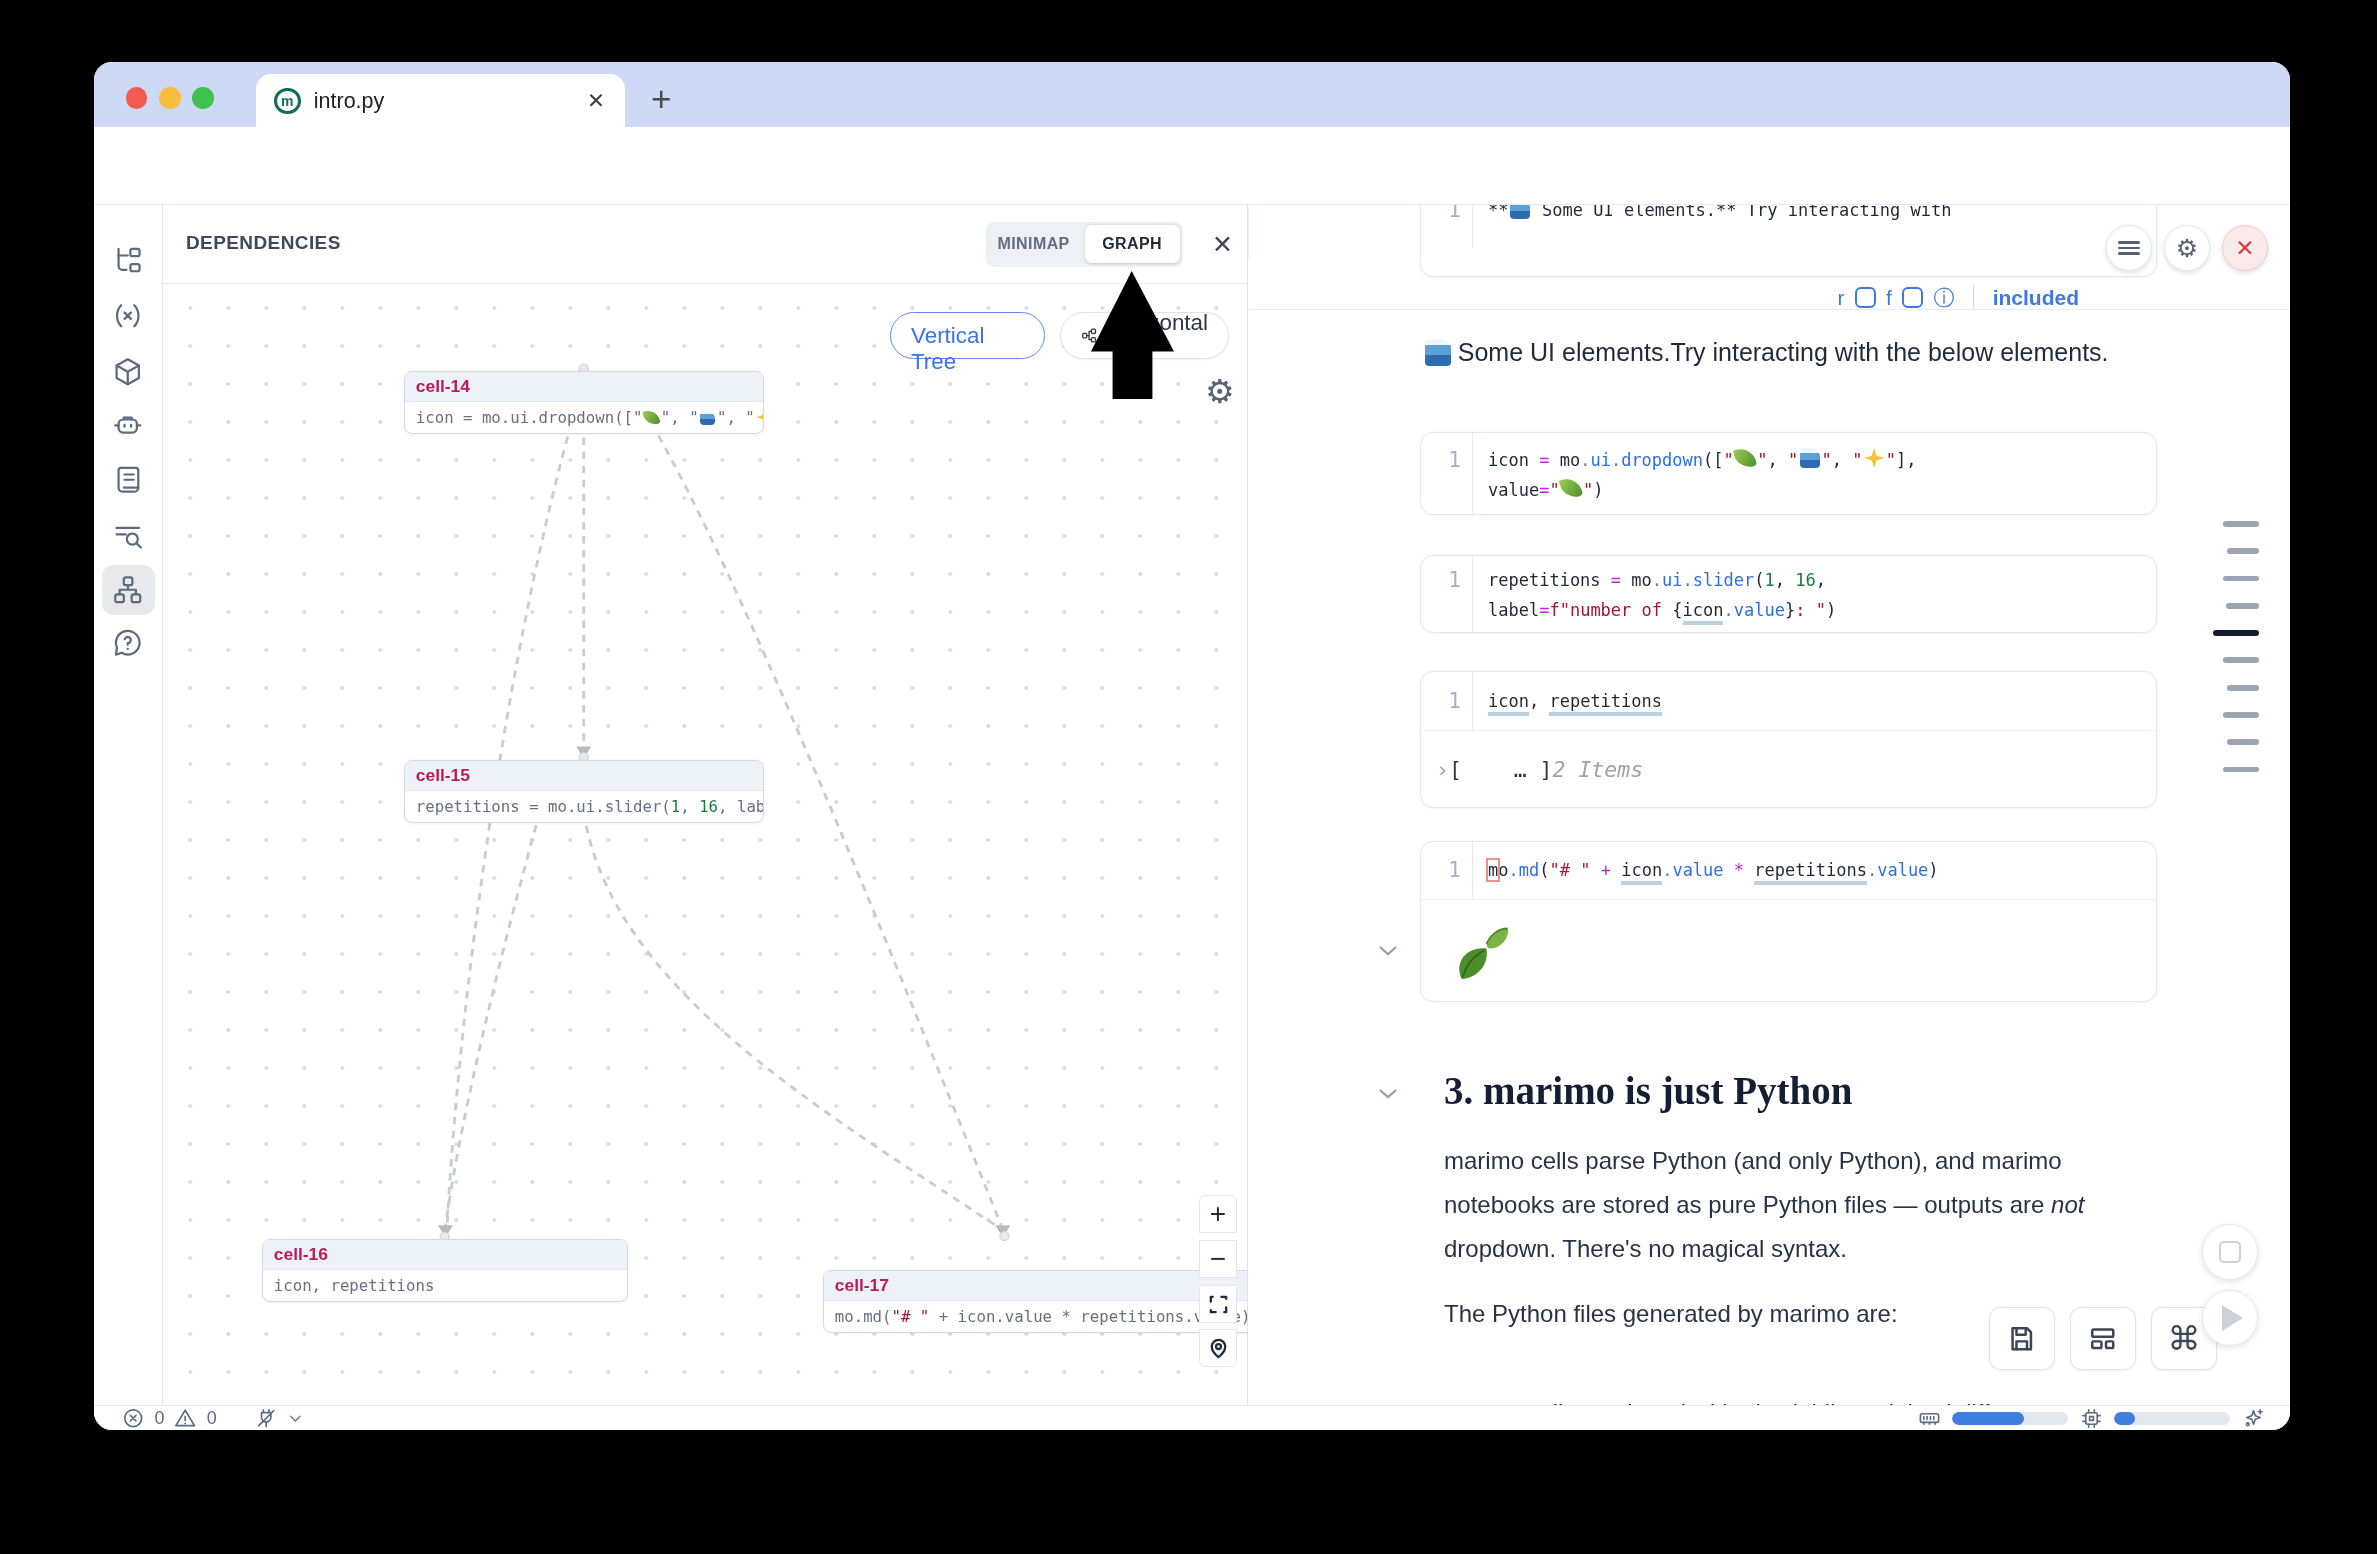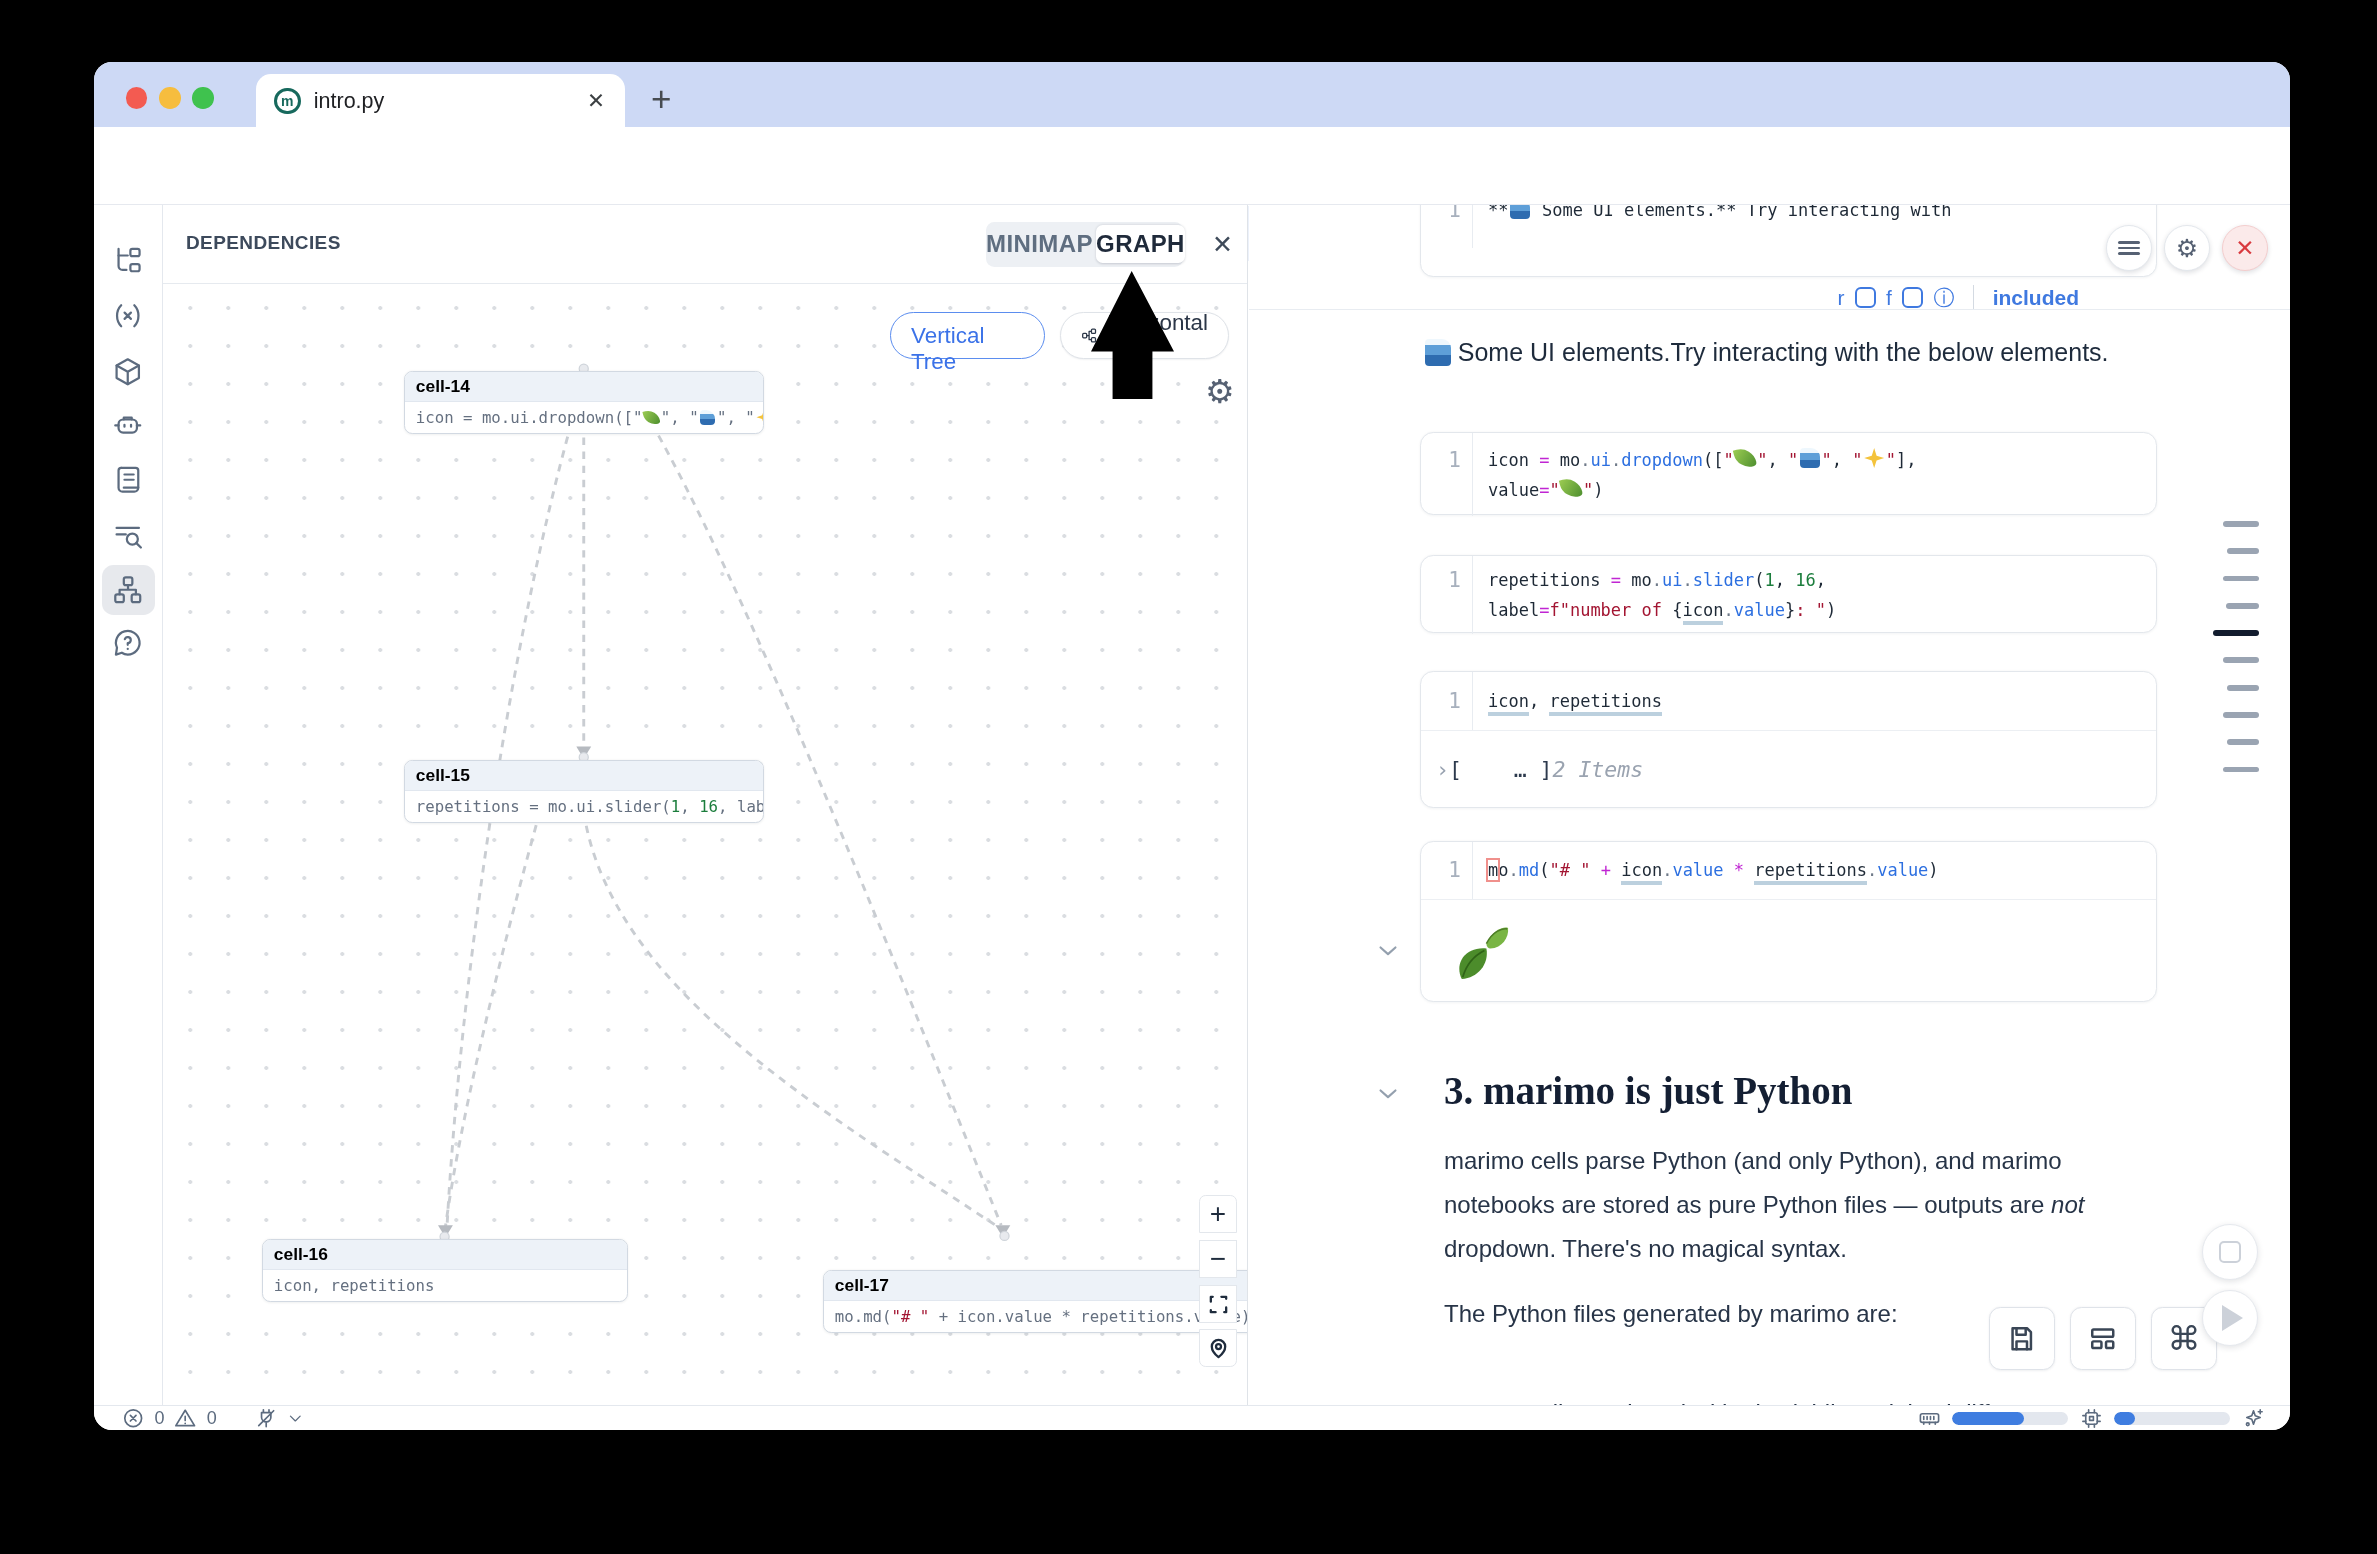--- a/index.html
+++ b/index.html
@@ -37,32 +37,32 @@
   .sb-left svg{width:22.4px;height:22.4px;fill:none;stroke:currentColor;stroke-width:1.8;stroke-linecap:round;stroke-linejoin:round;}
   .sb-right{position:absolute;right:25px;top:0;height:25px;display:flex;align-items:center;gap:11.6px;color:#5c6b7f;}
   .sb-right svg{width:23px;height:23px;fill:none;stroke:currentColor;stroke-width:1.7;stroke-linecap:round;stroke-linejoin:round;}
   .meter{width:116px;height:12.4px;border-radius:6.6px;background:#e3e7ee;overflow:hidden;}
   .meter i{display:block;height:100%;background:#3f7de0;border-radius:6.6px;}
   
   .dep{position:absolute;left:69px;top:143px;width:1085px;bottom:25px;border-right:1.2px solid #dfe3e8;background:#fff;}
   .dep-h{position:absolute;left:0;top:0;right:0;height:79px;border-bottom:1.2px solid #e6eaef;background:#fff;}
   .dep-title{position:absolute;left:23px;top:26.5px;font-size:19px;font-weight:700;letter-spacing:0.4px;color:#3d4a5c;}
   .seg{position:absolute;left:823px;top:16.6px;width:197px;height:45px;background:#edf0f4;border-radius:8.3px;display:flex;align-items:center;}
-  .seg-opt{flex:1;text-align:center;font-size:24px;font-weight:700;letter-spacing:0.4px;color:#5f6e80;}
+  .seg-opt{flex:1;text-align:center;font-size:16px;font-weight:700;letter-spacing:0.4px;color:#5f6e80;}
   .seg-opt.active{background:#fff;border-radius:6.6px;margin:3.3px;height:38px;line-height:38px;color:#1f2a3a;box-shadow:0 0.8px 2.5px rgba(20,30,50,.18);}
   .dep-close{position:absolute;left:1049px;top:25px;font-size:25px;color:#3e4a59;}
   .graph{position:absolute;left:0;top:79px;right:0;bottom:0;overflow:hidden;background-color:#fff;background-image:radial-gradient(circle,#dadde1 1.8px,transparent 2.2px);background-size:38px 38px;background-position:8.3px 5px;}
   .tree-btn{position:absolute;top:28px;height:47px;border-radius:24px;background:#fff;display:flex;align-items:center;gap:10px;padding:0 20px;font-size:22.4px;}
   .tree-btn svg{width:25px;height:25px;fill:none;stroke:currentColor;stroke-width:1.9;stroke-linejoin:round;}
   .tree-v{left:727px;width:155px;color:#3b72e8;border:1.7px solid #5b8def;flex-direction:column;}
   .tree-h{left:897px;width:169px;color:#2b3647;border:1.2px solid #dfe3e8;box-shadow:0 0.8px 1.7px rgba(20,30,50,.07);}
   .graph-gear{position:absolute;left:1042px;top:88px;font-size:33px;color:#566173;font-family:"DejaVu Sans",sans-serif;}
   .gsvg{position:absolute;left:0;top:0;width:1085px;height:1122px;}
   .gnode{position:absolute;background:#fff;border:1.2px solid #d2d9e2;border-radius:8.3px;box-shadow:0 0.8px 2.5px rgba(27,36,48,.07);overflow:hidden;}
-  .gnode-h{background:#edf2f8;padding:4.1px 10.8px;font-size:17.4px;font-weight:700;color:#000000;border-bottom:0.8px solid #e1e7ef;}
+  .gnode-h{background:#edf2f8;padding:4.1px 10.8px;font-size:17.4px;font-weight:700;color:#be185d;border-bottom:0.8px solid #e1e7ef;}
   .gnode-b{padding:5.8px 10.8px;font-family:"DejaVu Sans Mono",monospace;font-size:15.7px;color:#657080;white-space:nowrap;overflow:hidden;}
   .gnode-b .emoji{width:15px;height:15px;vertical-align:-1.7px;}
   .gctl{position:absolute;left:1036px;width:38px;height:38px;background:#fff;border:1.2px solid #e3e7ec;display:flex;align-items:center;justify-content:center;color:#1f2c3d;font-size:28px;}
   .gctl svg{width:23px;height:23px;fill:none;stroke:currentColor;stroke-width:2.4;stroke-linecap:round;stroke-linejoin:round;}
   .cursor-arrow{position:absolute;left:997px;top:209px;width:83px;height:128px;z-index:40;}
   
   .nb{position:absolute;left:1155px;top:143px;right:0;bottom:25px;background:#fff;overflow:hidden;}
   .cellbox{position:absolute;left:171px;width:737px;background:#fff;border:1.2px solid #e3e7ec;border-radius:13.3px;box-shadow:0 0.8px 2.5px rgba(20,30,50,.05);}
   .codearea{margin-left:51px;border-left:1.2px solid #e8ecf1;padding-left:15px;padding-right:8.3px;font-family:"DejaVu Sans Mono",monospace;font-size:17px;line-height:30px;color:#1e2936;overflow:hidden;}
   .lnum{position:absolute;left:8.3px;width:31.5px;text-align:right;font-family:"DejaVu Sans Mono",monospace;font-size:21px;line-height:30px;color:#a7b0bd;}

